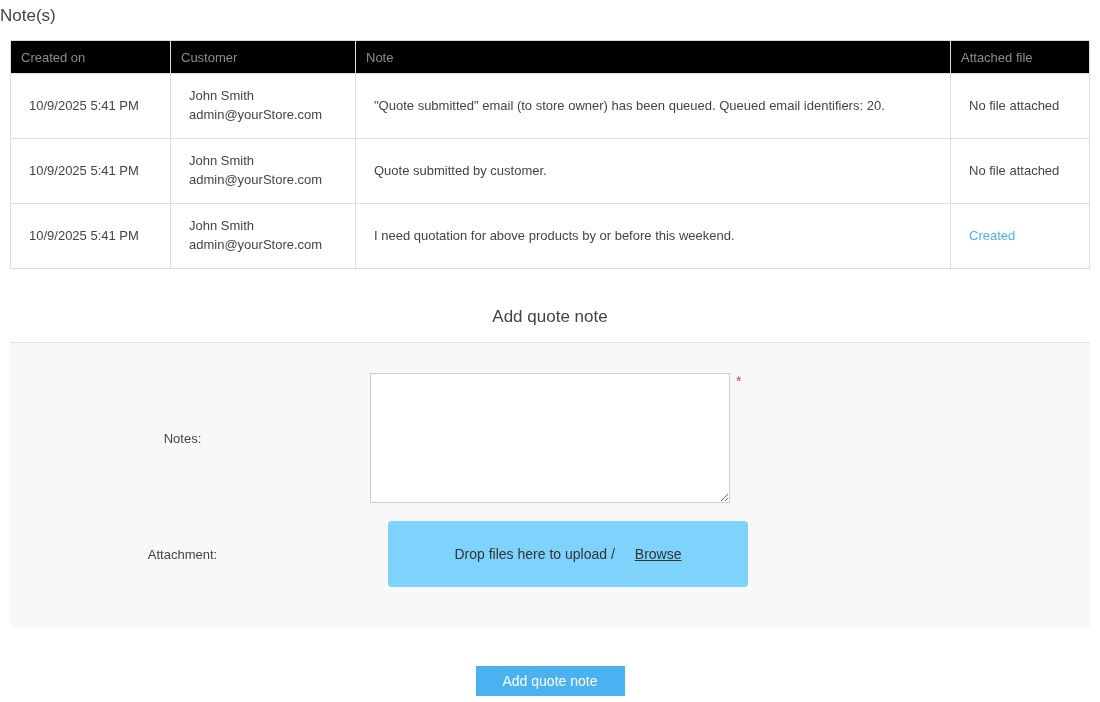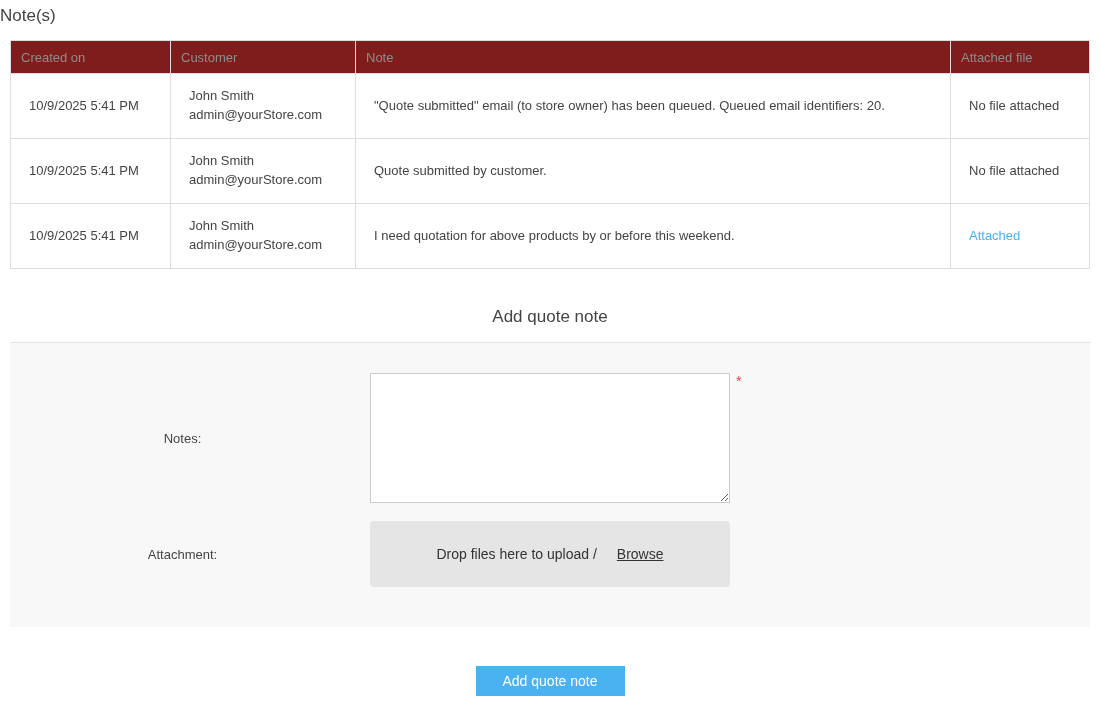--- a/index.html
+++ b/index.html
@@ -11,21 +11,21 @@
   .page-title {
     text-align:left; font-size:17px; color:#444;
     padding-top:6px; line-height:20px;
   }
   
   table.notes {
     border-collapse:collapse; table-layout:fixed;
     margin:14px 10px 0 10px; width:1079px; background:#fff;
   }
   table.notes th {
-    background:#7f1d1d; color:#8d8d8d; font-weight:400; text-align:left;
+    background:#000000; color:#8d8d8d; font-weight:400; text-align:left;
     font-size:13px; padding:8px 10px; border:1px solid #ddd; height:16px;
   }
   table.notes td {
     font-size:13px; color:#444; padding:10px 18px;
     border:1px solid #ddd; vertical-align:middle; background:#fff;
     line-height:1.45; word-wrap:break-word;
   }
   table.notes tbody tr { height:65px; }
   .customer-name, .customer-email { line-height:1.45; }
   a.download-link { color:#4ab2f1; text-decoration:none; cursor:pointer; }
@@ -33,39 +33,39 @@
   .section-title {
     text-align:center; font-size:17px; color:#444;
     margin:38px 0 15px 0; line-height:20px;
   }
   .panel {
     margin:0 10px; width:1080px; box-sizing:border-box;
     background:#f8f8f8; border-top:1px solid #e3e3e3;
     padding:30px 0 40px 0;
   }
   .form-row { display:flex; align-items:center; }
-  .form-row + .form-row { margin-top:18px; }
+  .form-row + .form-row { margin-top:18px;gap:18px; }
   .form-label {
     width:345px; flex:none; text-align:center;
     font-size:13px; color:#444;
   }
   .field-wrap { margin-left:15px; position:relative; width:360px; flex:none; }
   textarea.notes-input {
     display:block; width:360px; height:130px; box-sizing:border-box;
     border:1px solid #ccc; background:#fff; resize:both;
     font-family:"Liberation Sans", sans-serif; font-size:13px; color:#444;
     padding:6px; outline:none;
   }
   .required-marker {
     position:absolute; left:100%; margin-left:6px; top:1px;
     color:#e4434b; font-size:14px; line-height:14px;
   }
   .dropzone {
     width:360px; height:66px; box-sizing:border-box;
-    background:#e5e5e5; border-radius:4px; cursor:pointer;
+    background:#7dd3fc; border-radius:4px; cursor:pointer;
     display:flex; align-items:center; justify-content:center;
     font-size:14px; color:#333;
   }
   .dropzone .browse-link {
     color:#333; text-decoration:underline; margin-left:20px; cursor:pointer;
   }
   .button-row { text-align:center; margin-top:39px; }
   button.submit-btn {
     background:#4ab2f1; color:#ffffff; border:none; cursor:pointer;
     font-family:"Liberation Sans", sans-serif; font-size:14px;
@@ -111,21 +111,21 @@
         <td>Quote submitted by customer.</td>
         <td><span>No file attached</span></td>
       </tr>
       <tr>
         <td>10/9/2025 5:41 PM</td>
         <td>
           <div class="customer-name">John Smith</div>
           <div class="customer-email">admin@yourStore.com</div>
         </td>
         <td>I need quotation for above products by or before this weekend.</td>
-        <td><a class="download-link">Attached</a></td>
+        <td><a class="download-link">Created</a></td>
       </tr>
     </tbody>
 </table>
 
 <div class="section-title">Add quote note</div>
 
 <div class="panel">
   <div class="form-row">
     <div class="form-label">Notes:</div>
     <div class="field-wrap">

